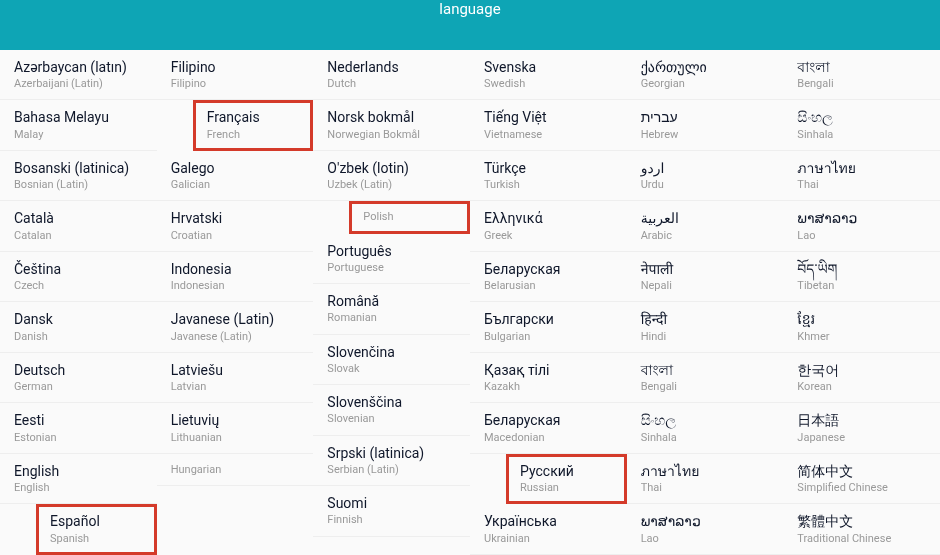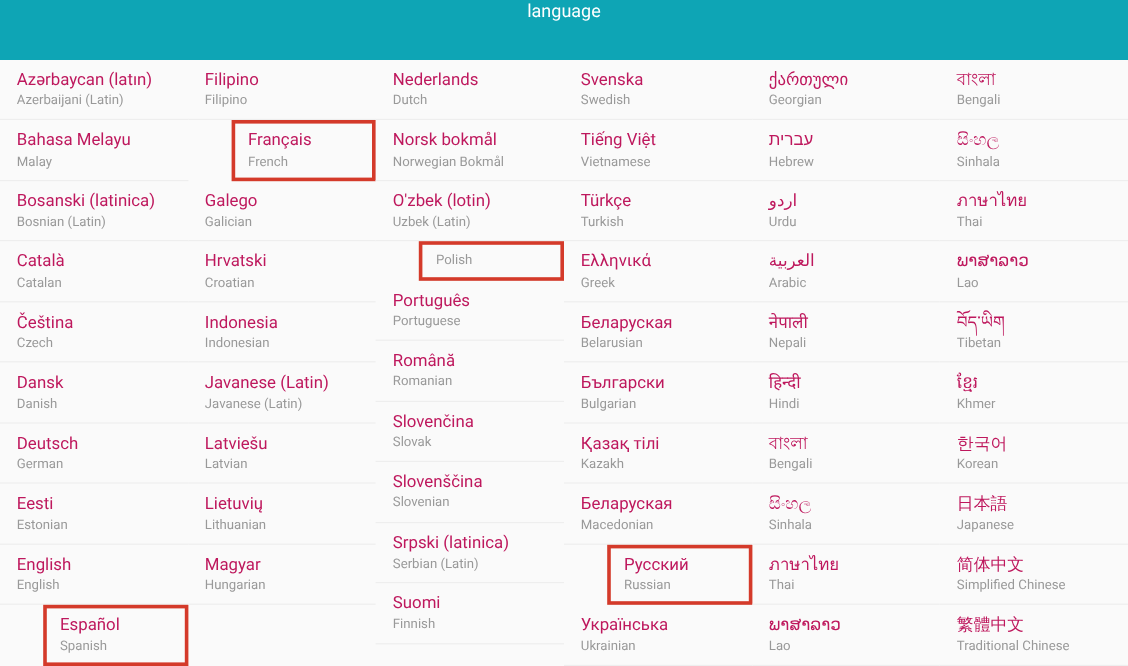--- a/index.html
+++ b/index.html
@@ -1,21 +1,21 @@
 <!DOCTYPE html>
 <html><head>
 <meta charset="utf-8">
 <style>
 * { margin: 0; padding: 0; box-sizing: border-box; }
 body { font-family: -apple-system, BlinkMacSystemFont, "Segoe UI", Roboto, sans-serif; background: #fafafa; width: 940px; height: 555px; overflow: hidden; }
 .header { background: #0ea5b5; height: 50px; display: flex; align-items: flex-start; justify-content: center; color: #fff; font-size: 15px; font-weight: 400; }
 .grid { display: flex; padding: 0; }
 .col { flex: 1; display: flex; flex-direction: column; }
 .item { padding: 8px 14px 8px 14px; border-bottom: 1px solid #eee; cursor: pointer; position: relative; }
-.item .native { font-size: 14px; color: #be185d; line-height: 1.3; }
+.item .native { font-size: 14px; color: #0f172a; line-height: 1.3; }
 .item .english { font-size: 11px; color: #999; line-height: 1.3; margin-top: 1px; }
 .item.highlighted { outline: 3px solid #d43a2a; outline-offset: -3px; margin-left: 36px; }
 </style>
 </head>
 <body>
 
 <div class="header">
   <span>language</span>
 </div>
 
@@ -89,21 +89,20 @@
       </div>
       <div class="item">
         <div class="native">Latviešu</div>
         <div class="english">Latvian</div>
       </div>
       <div class="item">
         <div class="native">Lietuvių</div>
         <div class="english">Lithuanian</div>
       </div>
       <div class="item">
-        <div class="native">Magyar</div>
         <div class="english">Hungarian</div>
       </div>
     </div>
     <div class="col">
       <div class="item">
         <div class="native">Nederlands</div>
         <div class="english">Dutch</div>
       </div>
       <div class="item">
         <div class="native">Norsk bokmål</div>

